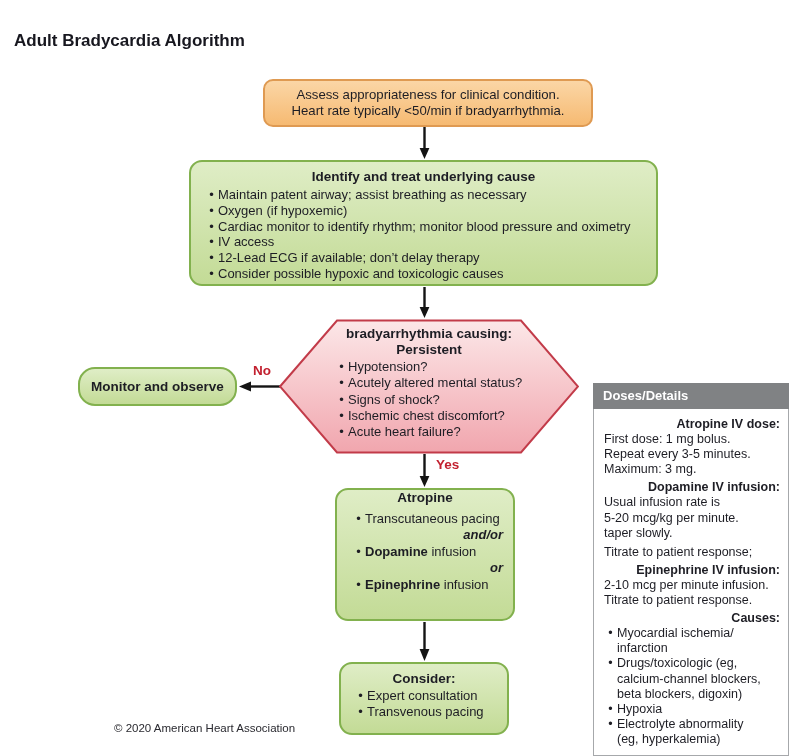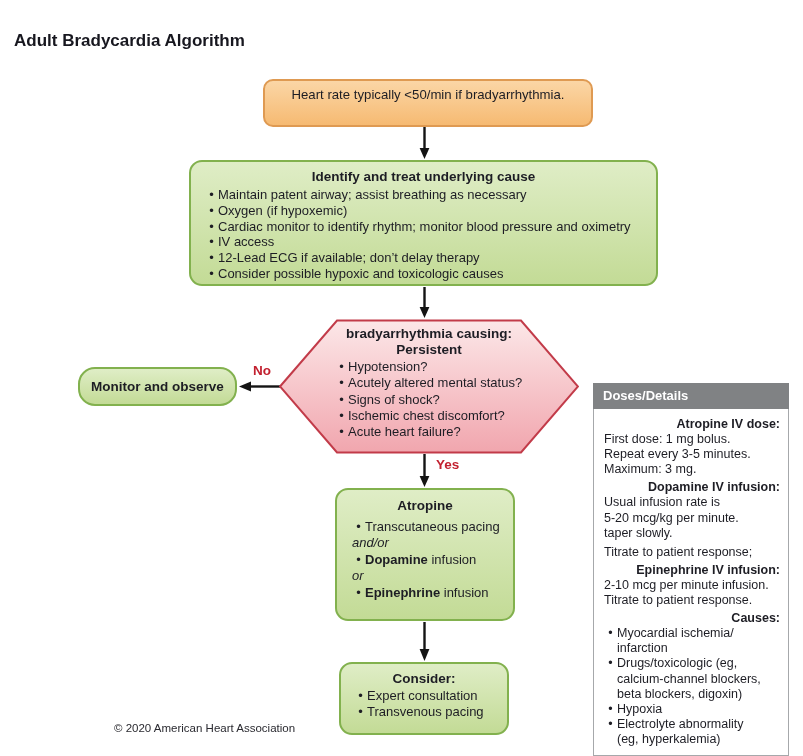--- a/index.html
+++ b/index.html
@@ -30,21 +30,21 @@
   .hex-wrap{position:absolute;left:279px;top:319px;width:300px;height:135px;}
   .hex-svg{position:absolute;left:0;top:0;}
   .hex-content{position:absolute;left:0;top:7px;width:100%;}
   .hex-title{font-weight:bold;font-size:13.5px;line-height:15.5px;text-align:center;}
   .hex-bullets{margin-top:2px;padding-left:56px;font-size:13px;}
   .hex-bullets .bullet{line-height:16.3px;}
   
   .branch-label{position:absolute;font-size:13.5px;font-weight:bold;color:#c2202f;}
   
   .atro-body{padding:6px 10px 0 15px;font-size:13px;line-height:16.4px;}
-  .joiner{text-align:left;font-style:italic;}
+  .joiner{text-align:right;font-style:italic;font-weight:bold;}
   .drug{font-weight:bold;}
   
   .panel{position:absolute;left:593px;top:383px;width:196px;box-sizing:border-box;}
   .panel-header{
     background:#808284;color:#ffffff;font-weight:bold;font-size:13px;
     padding:5px 10px 6px 10px;box-sizing:border-box;
   }
   .panel-body{
     border:1px solid #a6a8ab;border-top:none;background:#ffffff;
     padding:6px 8px 8px 10px;font-size:12.5px;line-height:15.1px;box-sizing:border-box;
@@ -74,20 +74,21 @@
       <polygon points="251,381.6 251,391.4 239,386.5" stroke="none"></polygon>
       <line x1="424.5" y1="454" x2="424.5" y2="477"></line>
       <polygon points="419.6,476 429.4,476 424.5,487" stroke="none"></polygon>
       <line x1="424.5" y1="622" x2="424.5" y2="650"></line>
       <polygon points="419.6,649 429.4,649 424.5,661" stroke="none"></polygon>
     </g>
   </svg>
 
   <div class="box orange-box" style="left:263px;top:79px;width:330px;height:48px;">
     <div class="center-text" style="padding-top:6px;">
+      <div>Assess appropriateness for clinical condition.</div>
       <div>Heart rate typically &lt;50/min if bradyarrhythmia.</div>
     </div>
   </div>
 
   <div class="box green-box" style="left:189px;top:160px;width:469px;height:126px;">
     <div class="box-title" style="padding-top:7px;">Identify and treat underlying cause</div>
     <div class="bullets" style="padding:3px 10px 0 14px;">
       <div class="bullet">
           <span class="dot">•</span>
           <span class="txt">Maintain patent airway; assist breathing as necessary</span>
@@ -156,21 +157,21 @@
   </div>
 
   <div class="branch-label" style="left:253px;top:363px;">No</div>
   <div class="branch-label" style="left:436px;top:457px;">Yes</div>
 
   <div class="box green-box" style="left:78px;top:367px;width:159px;height:39px;border-radius:17px;display:flex;align-items:center;justify-content:center;">
     <div class="box-title">Monitor and observe</div>
   </div>
 
   <div class="box green-box" style="left:335px;top:488px;width:180px;height:133px;">
-    <div class="box-title" style="padding-top:8px;">Atropine</div>
+    <div class="box-title" style="">Atropine</div>
     <div class="atro-body">
       <div class="bullet" style="line-height:16.4px;">
           <span class="dot">•</span>
           <span class="txt">Transcutaneous pacing</span>
         </div>
       <div class="joiner">and/or</div>
       <div class="bullet" style="line-height:16.4px;">
           <span class="dot">•</span>
           <span class="txt"><span class="drug">Dopamine</span><span> infusion</span></span>
         </div>

